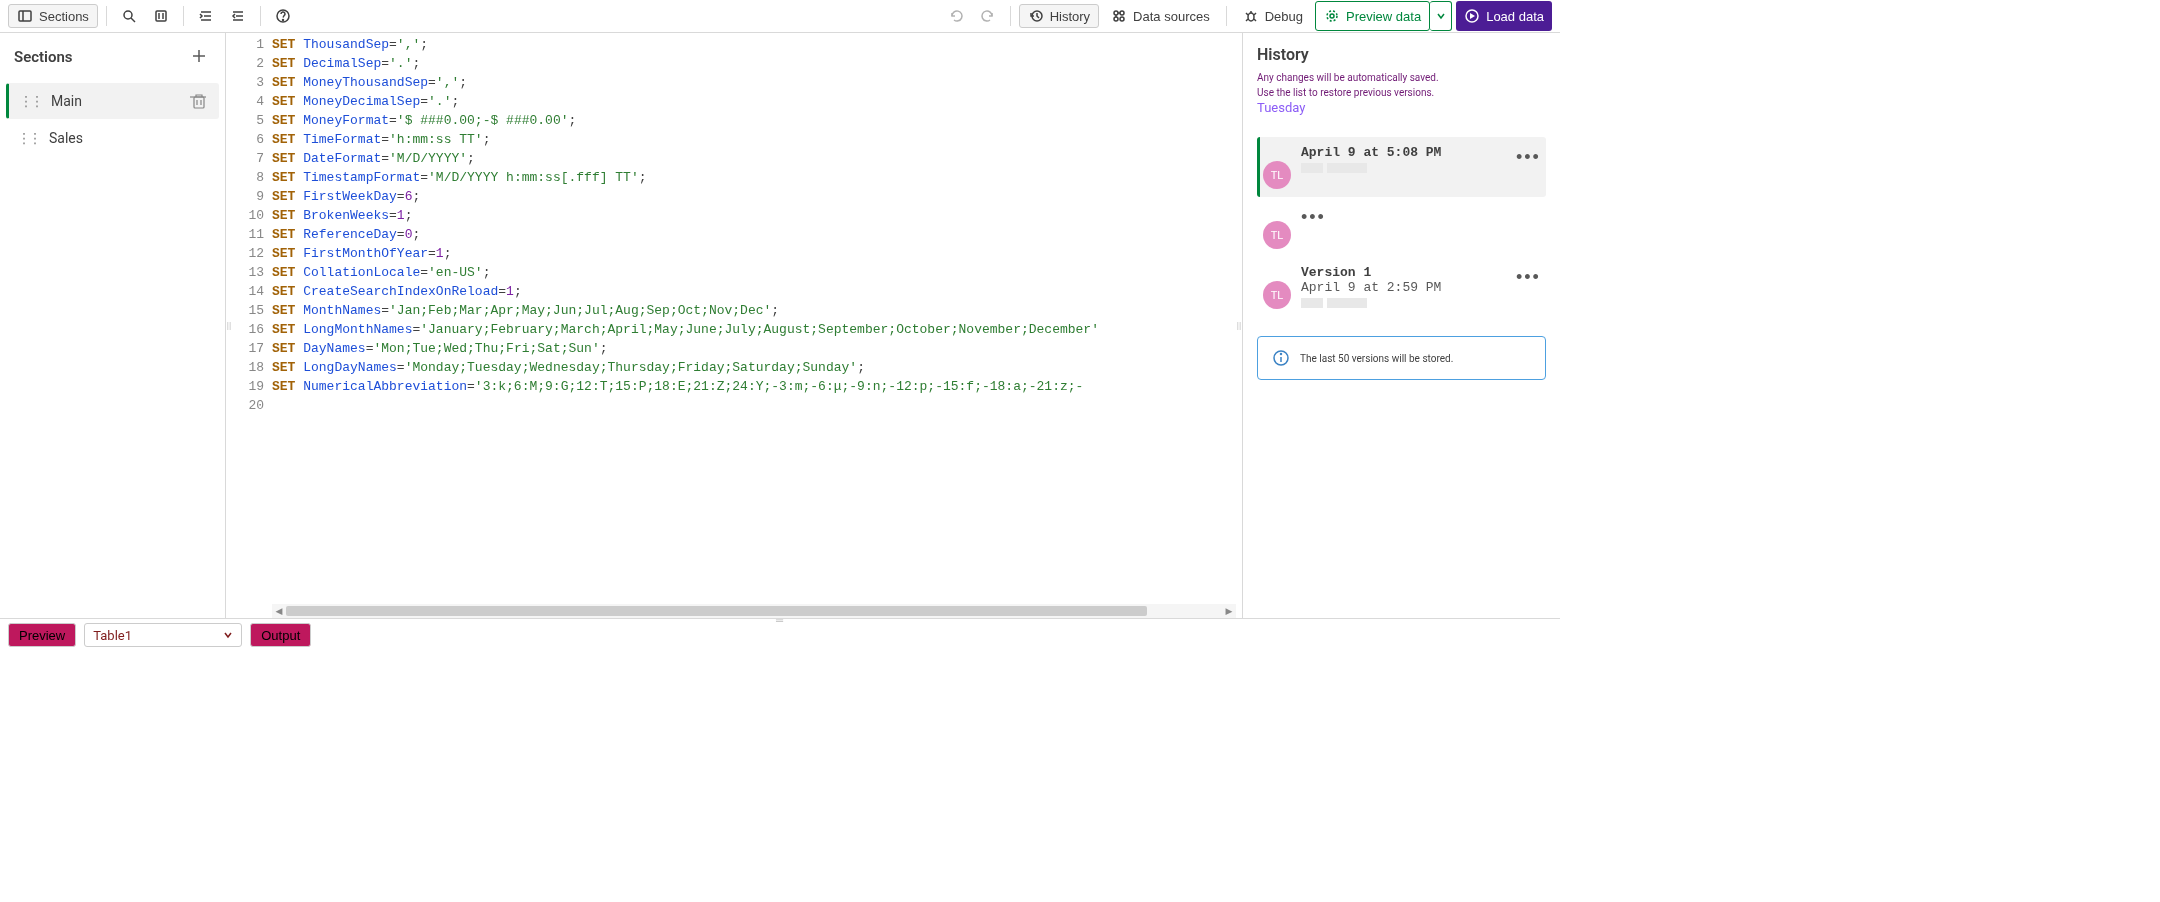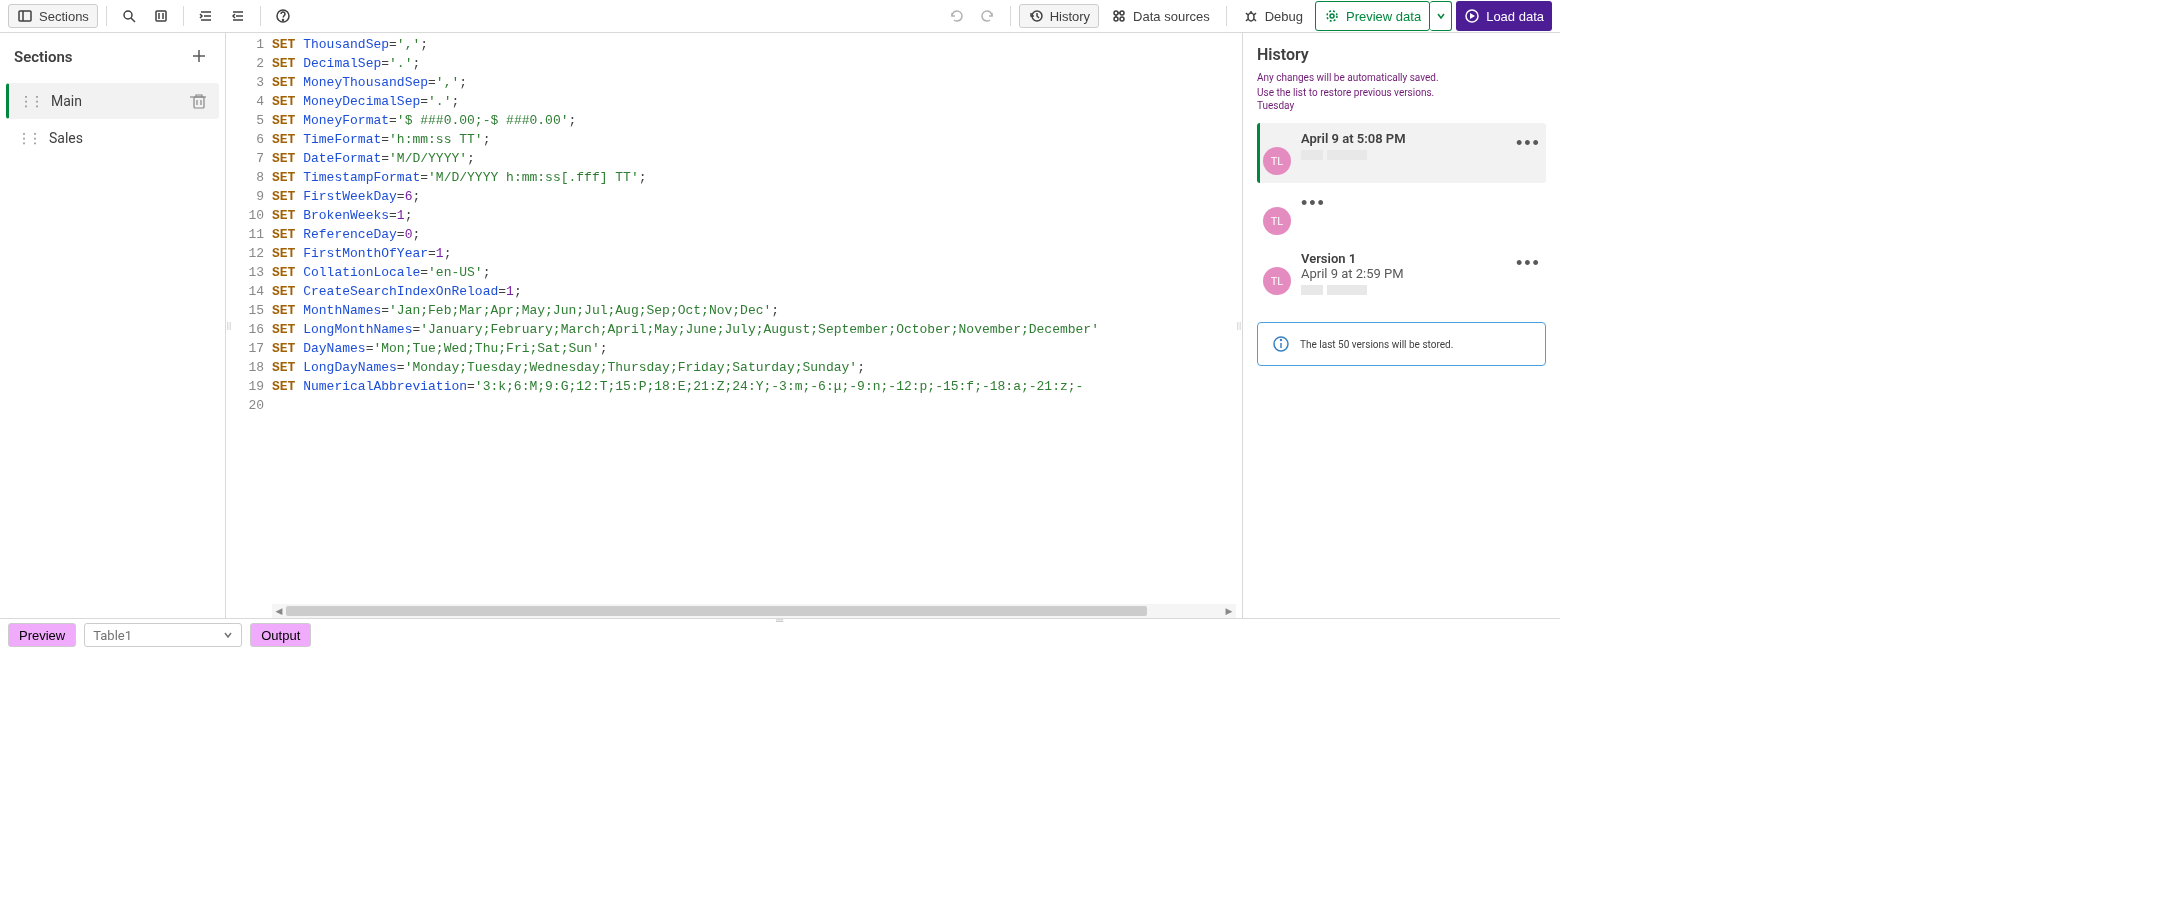--- a/index.html
+++ b/index.html
@@ -39,37 +39,37 @@
 .kw { color: #a16207; font-weight: bold; }
 .var { color: #1d4ed8; }
 .str { color: #2e7d32; }
 .num { color: #7b1fa2; }
 .resize-handle { width: 6px; display: flex; align-items: center; justify-content: center; color: #bbb; font-size: 9px; cursor: col-resize; }
 
 
 .history { width: 318px; border-left: 1px solid #d9d9d9; padding: 12px 14px; overflow-y: auto; }
 .history h2 { font-size: 16px; font-weight: 600; margin-bottom: 6px; }
 .history-desc { font-size: 10px; color: #701a75; line-height: 1.5; }
-.history-day { font-size: 10px; color: #701a75; margin-bottom: 12px; }
+.history-day { font-size: 13px; color: #8b5cf6; margin-bottom: 22px; }
 .history-item { display: flex; align-items: flex-start; gap: 10px; padding: 8px 6px; border-radius: 3px; position: relative; }
 .history-item.active { background: #f2f2f2; border-left: 3px solid #00873d; padding-left: 3px; }
 .avatar { width: 28px; height: 28px; border-radius: 50%; background: #e48bc0; color: #fff; font-size: 11px; display: flex; align-items: center; justify-content: center; flex-shrink: 0; margin-top: 16px; }
-.history-info { flex: 1; }
+.history-info { flex: 1; font-family: Liberation Mono, monospace; }
 .history-title { font-size: 13px; font-weight: 600; }
 .history-time { font-size: 13px; color: #595959; }
 .history-user { font-size: 12px; margin-top: 3px; }
 .blur-box { display: inline-block; background: #e8e8e8; height: 10px; margin-right: 4px; }
 .history-menu { width: 24px; height: 24px; border: none; background: transparent; cursor: pointer; font-size: 18px; letter-spacing: 2px; color: #595959; }
 .info-banner { border: 1px solid #4da0e0; border-radius: 4px; padding: 12px 14px; margin-top: 16px; display: flex; align-items: center; gap: 10px; font-size: 10px; }
 .info-banner svg { width: 18px; height: 18px; stroke: #3a82c4; fill: none; stroke-width: 1.5; flex-shrink: 0; }
 
 
 .bottom-bar { height: 33px; border-top: 1px solid #d9d9d9; display: flex; align-items: center; padding: 0 8px; gap: 8px; position: relative; }
-.bottom-btn { height: 24px; padding: 0 10px; border: 1px solid #ccc; background: #f0abfc; border-radius: 3px; cursor: pointer; font-size: 13px; }
-.table-select { height: 24px; width: 158px; border: 1px solid #ccc; border-radius: 3px; padding: 0 8px; color: #737373; font-size: 13px; display: flex; align-items: center; justify-content: space-between; cursor: pointer; }
+.bottom-btn { height: 24px; padding: 0 10px; border: 1px solid #ccc; background: #be185d; border-radius: 3px; cursor: pointer; font-size: 13px; }
+.table-select { height: 24px; width: 158px; border: 1px solid #ccc; border-radius: 3px; padding: 0 8px; color: #7f1d1d; font-size: 13px; display: flex; align-items: center; justify-content: space-between; cursor: pointer; }
 .drag-bar { position: absolute; left: 50%; transform: translateX(-50%); top: -4px; font-size: 10px; color: #bbb; letter-spacing: 1px; }
 
 
 .editor-scrollbar { position: absolute; bottom: 0; left: 40px; right: 0; height: 14px; background: #f5f5f5; display: flex; align-items: center; }
 .scroll-arrow { width: 14px; height: 14px; display: flex; align-items: center; justify-content: center; font-size: 9px; color: #888; cursor: pointer; }
 .scroll-track { flex: 1; height: 12px; position: relative; }
 .scroll-thumb { position: absolute; left: 0; top: 1px; width: 92%; height: 10px; background: #ccc; border-radius: 2px; }
 </style>
 </head>
 <body>

